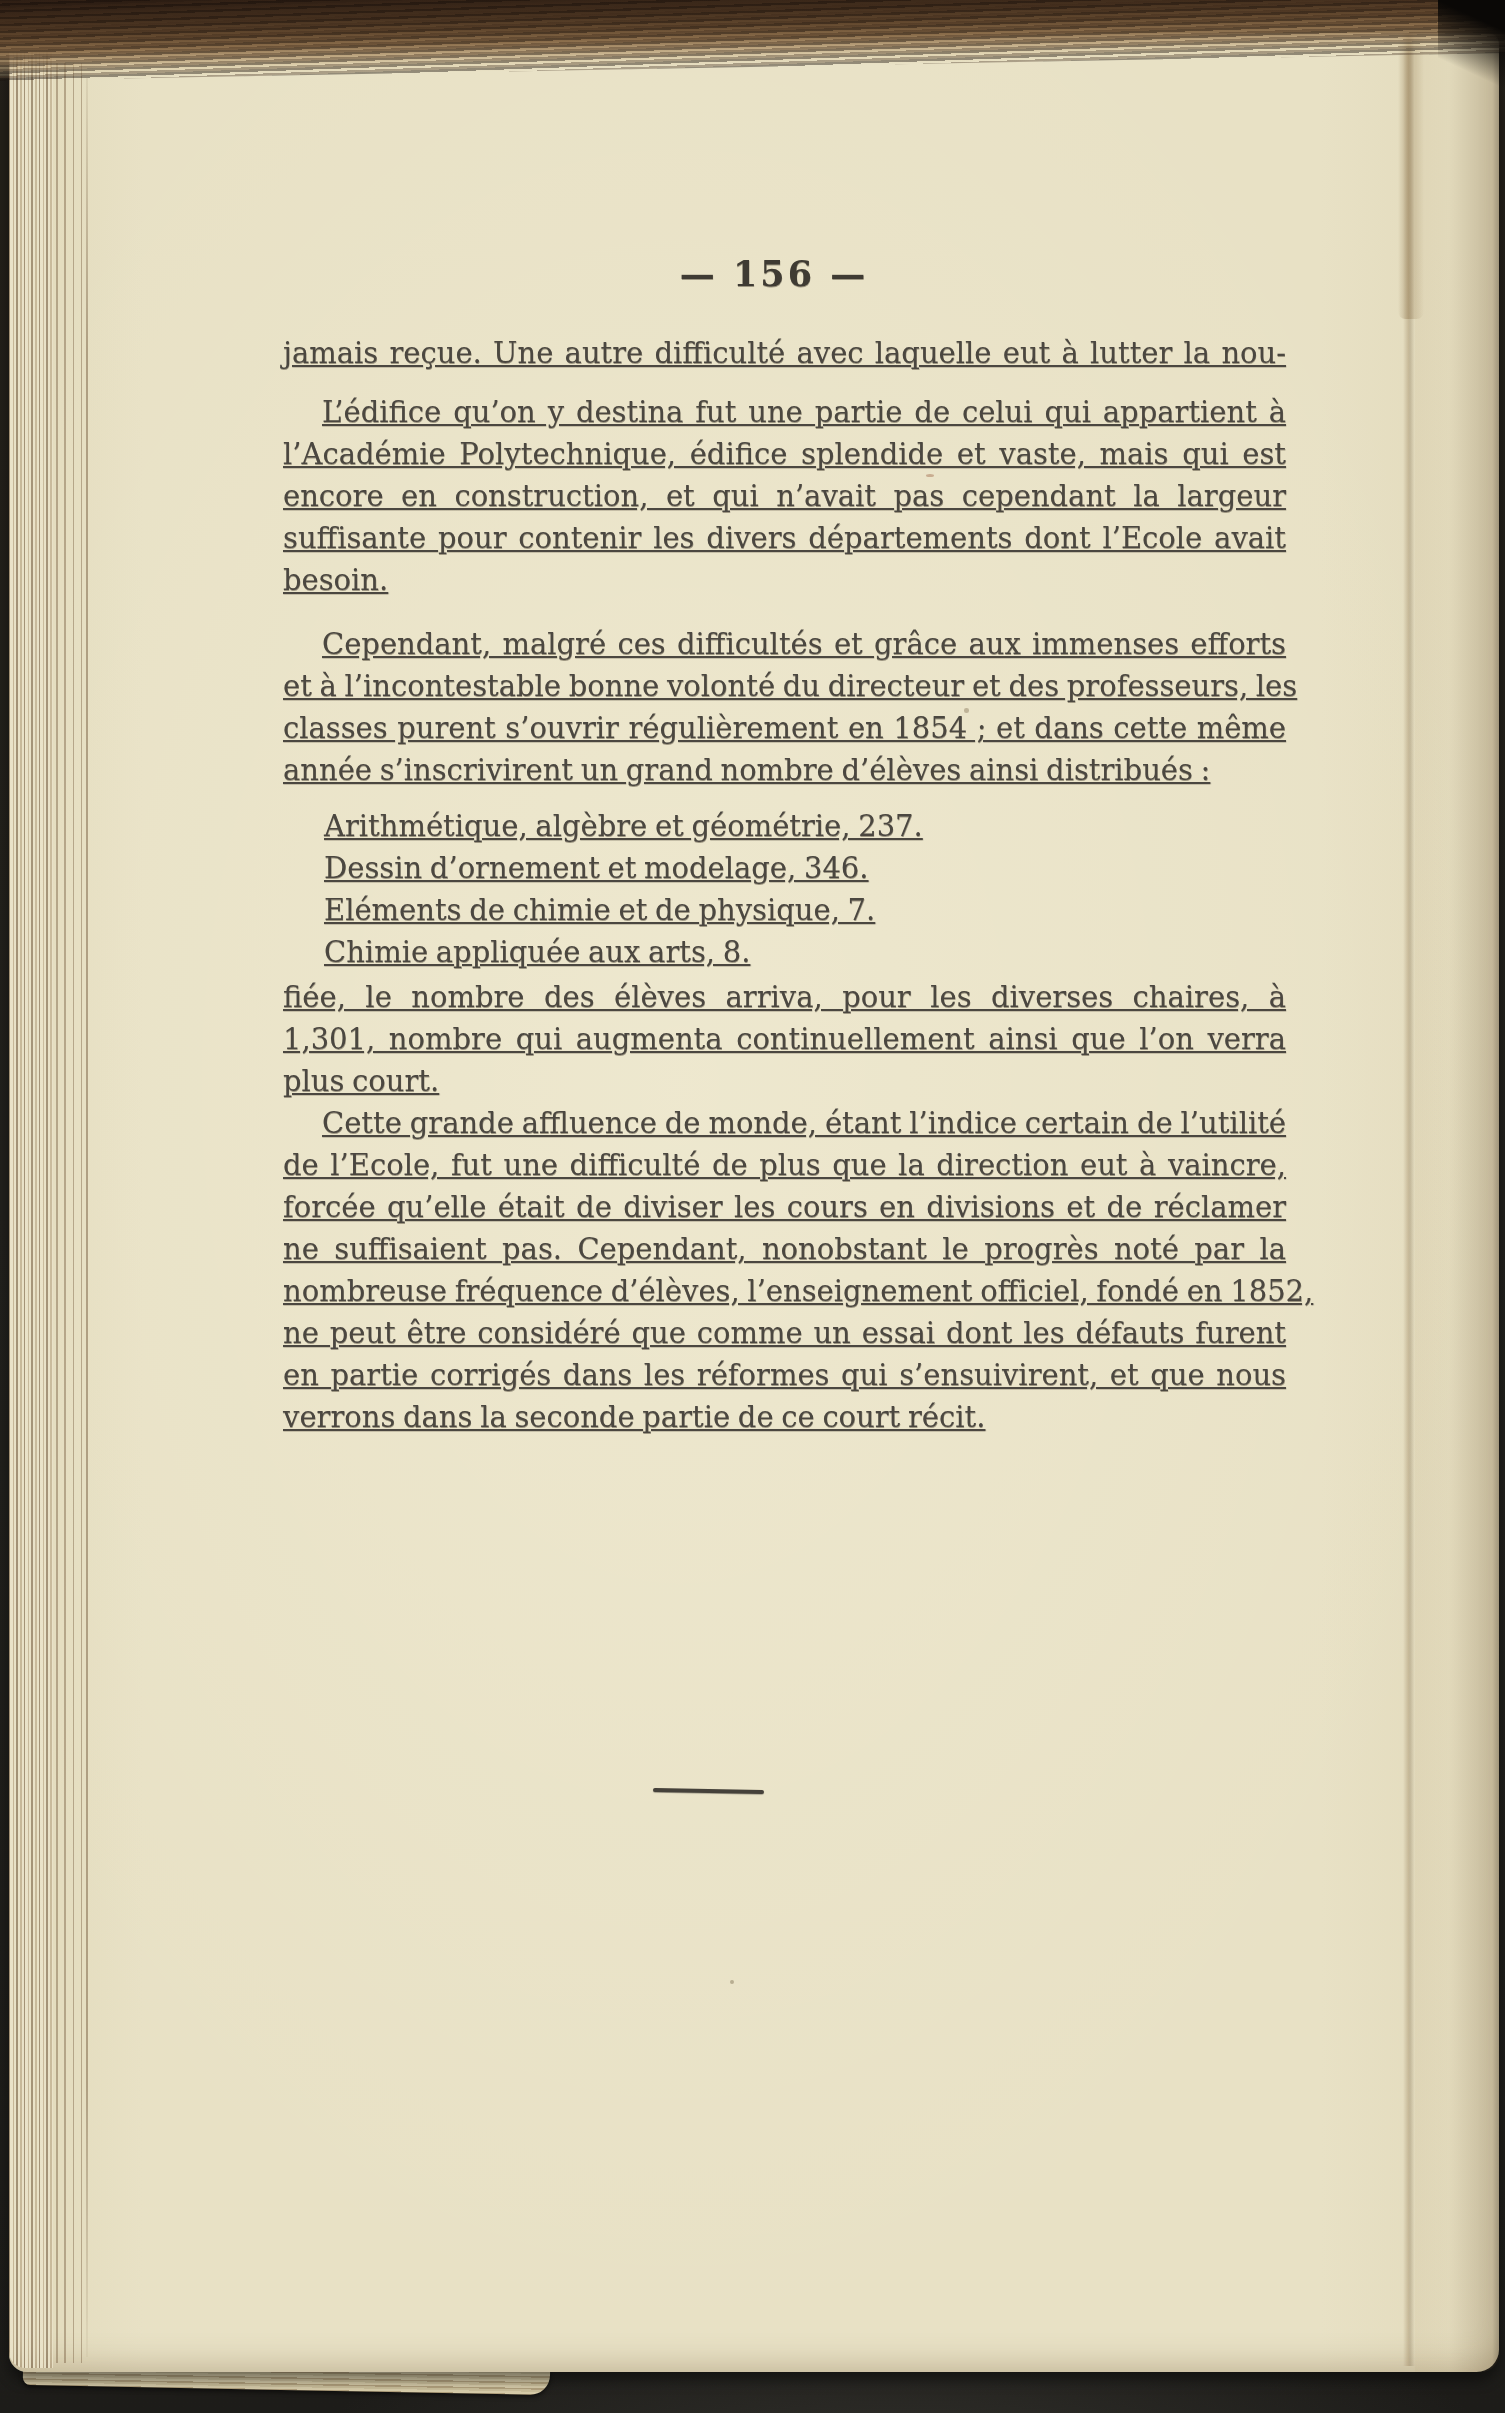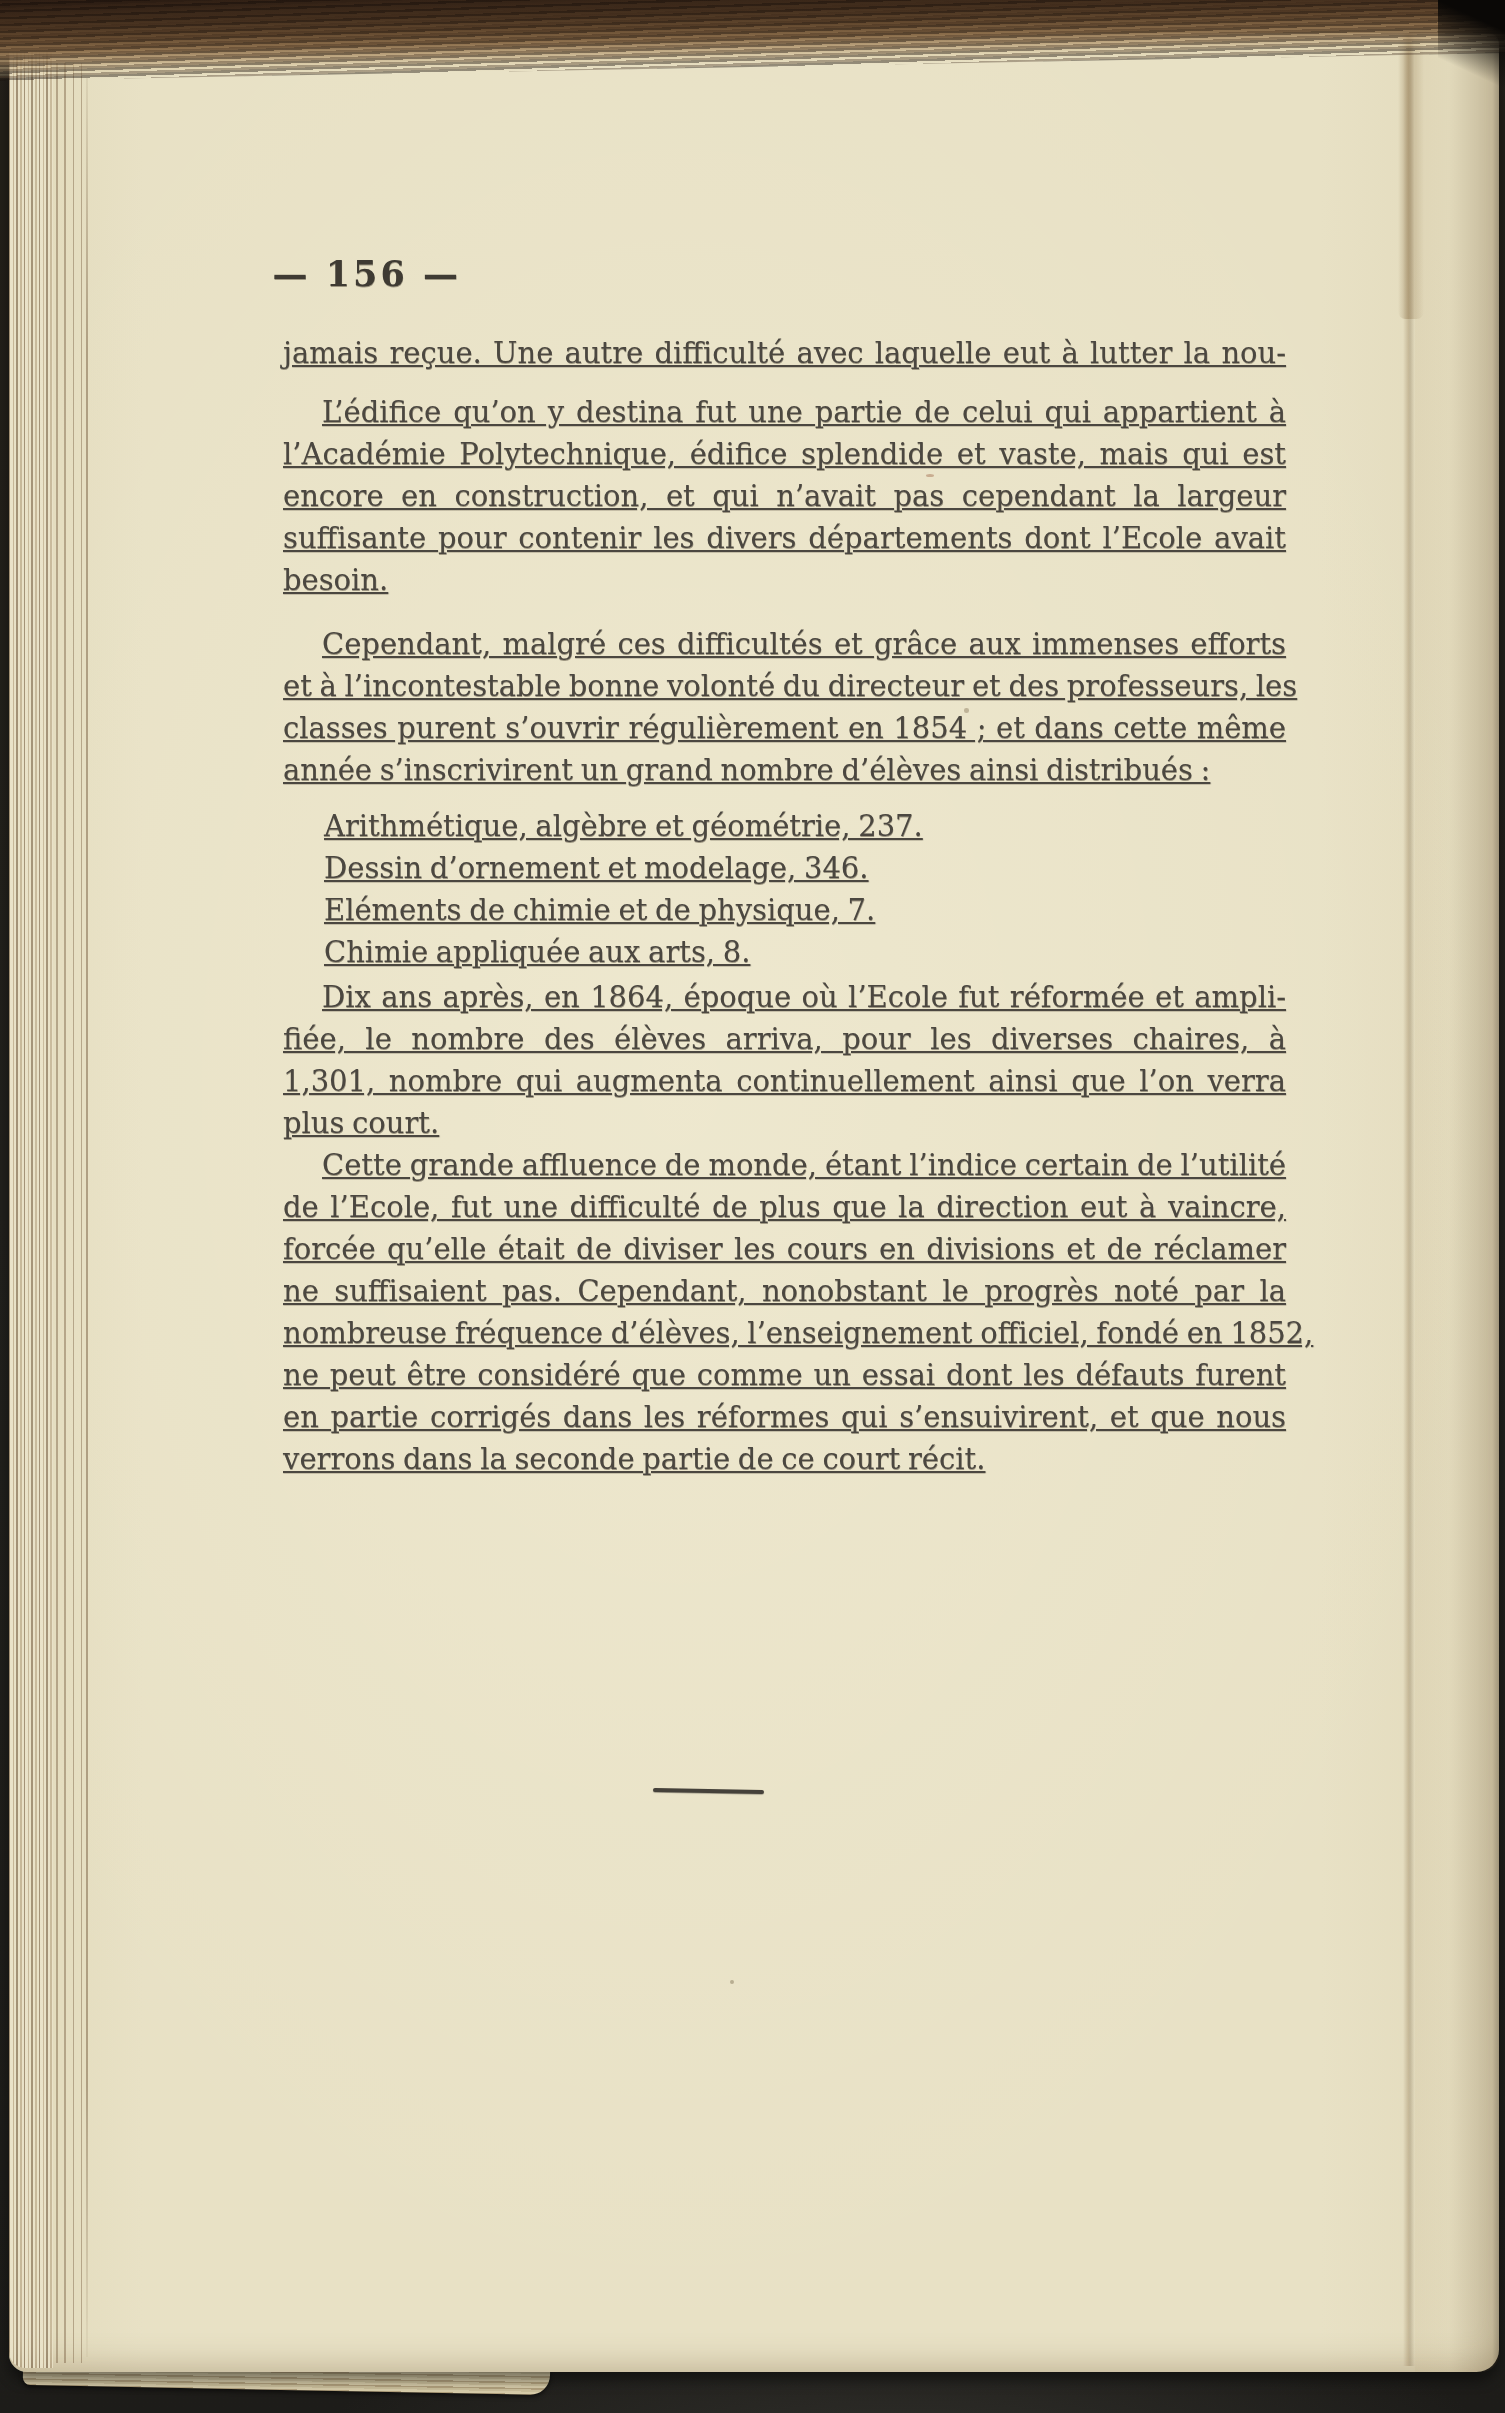--- a/index.html
+++ b/index.html
@@ -78,21 +78,21 @@
 
   
   .text{
     position:absolute;left:283px;top:254px;width:1003px;z-index:6;
     color:var(--ink);
     font-size:29px;line-height:42px;
     text-shadow:0.3px 0.5px 0.6px rgba(64,56,42,.45);
     z-index:6;
   }
   .pagenum{
-    text-align:left;font-size:35px;line-height:39px;letter-spacing:3px;
+    text-align:center;font-size:35px;line-height:39px;letter-spacing:3px;
     color:var(--ink-strong);margin-bottom:39px;font-weight:bold;
     transform:translateX(-10.5px);
   }
   .block{margin:0;text-decoration:underline;}
   .line{text-align:justify;text-align-last:justify;word-spacing:-1.5px;white-space:nowrap;}
   .line.last{text-align-last:left;}
   .line.indent{text-indent:39px;}
   .block.list .line{text-align-last:left;padding-left:41px;}
   .block:nth-of-type(3){margin-top:16.6px;}
   .block:nth-of-type(4){margin-top:22.6px;margin-bottom:13.6px;}
@@ -155,21 +155,20 @@
         <div class="line">classes purent s’ouvrir régulièrement en 1854 ; et dans cette même</div>
         <div class="line last">année s’inscrivirent un grand nombre d’élèves ainsi distribués :</div>
       </div>
       <div class="block list">
         <div class="line">Arithmétique, algèbre et géométrie, 237.</div>
         <div class="line">Dessin  d’ornement et modelage, 346.</div>
         <div class="line">Eléments de chimie et de physique, 7.</div>
         <div class="line last">Chimie appliquée aux arts, 8.</div>
       </div>
       <div class="block paragraph">
-        <div class="line indent">Dix ans après, en 1864, époque où l’Ecole fut réformée et ampli-</div>
         <div class="line">fiée, le nombre des élèves arriva, pour les diverses chaires, à</div>
         <div class="line">1,301, nombre qui augmenta continuellement ainsi que l’on verra</div>
         <div class="line last">plus court.</div>
       </div>
       <div class="block paragraph">
         <div class="line indent">Cette grande affluence de monde, étant l’indice certain de l’utilité</div>
         <div class="line">de l’Ecole, fut une difficulté de plus que la direction eut à vaincre,</div>
         <div class="line">forcée qu’elle était de diviser les cours en divisions et de réclamer</div>
         <div class="line">ne suffisaient pas. Cependant, nonobstant le progrès noté par la</div>
         <div class="line">nombreuse fréquence d’élèves, l’enseignement officiel, fondé en 1852,</div>

